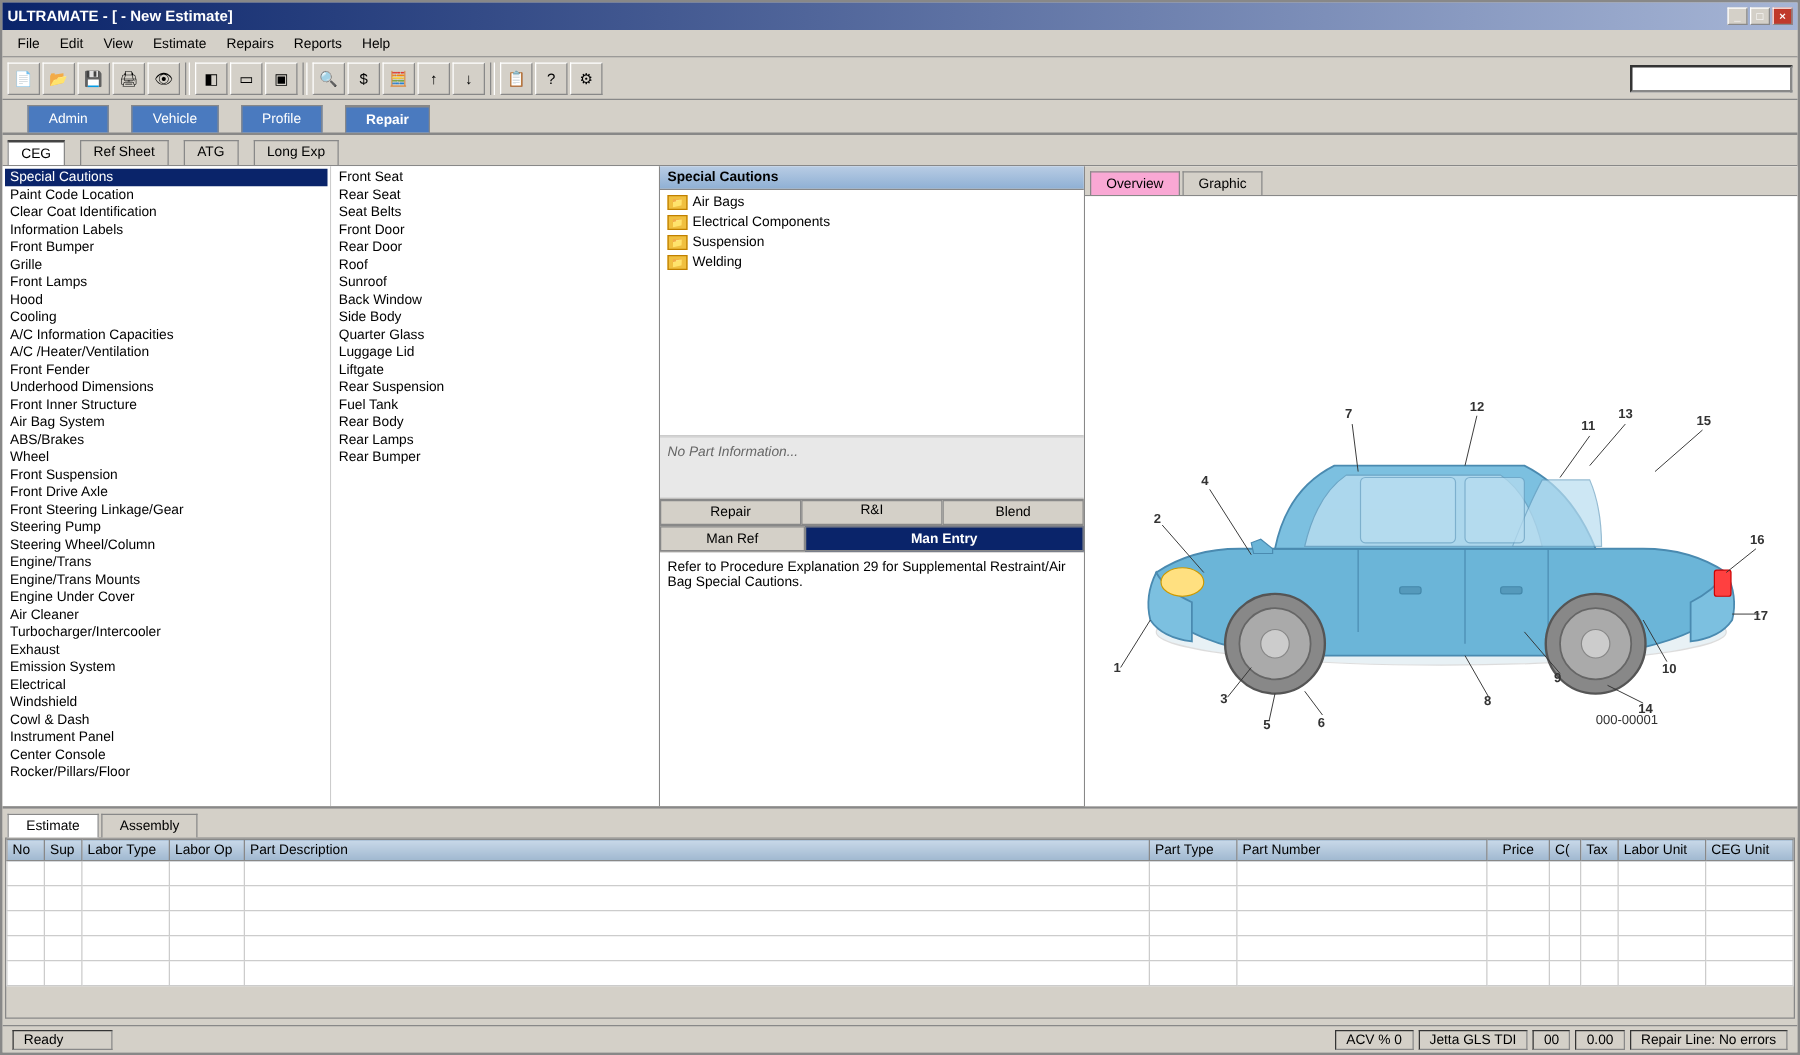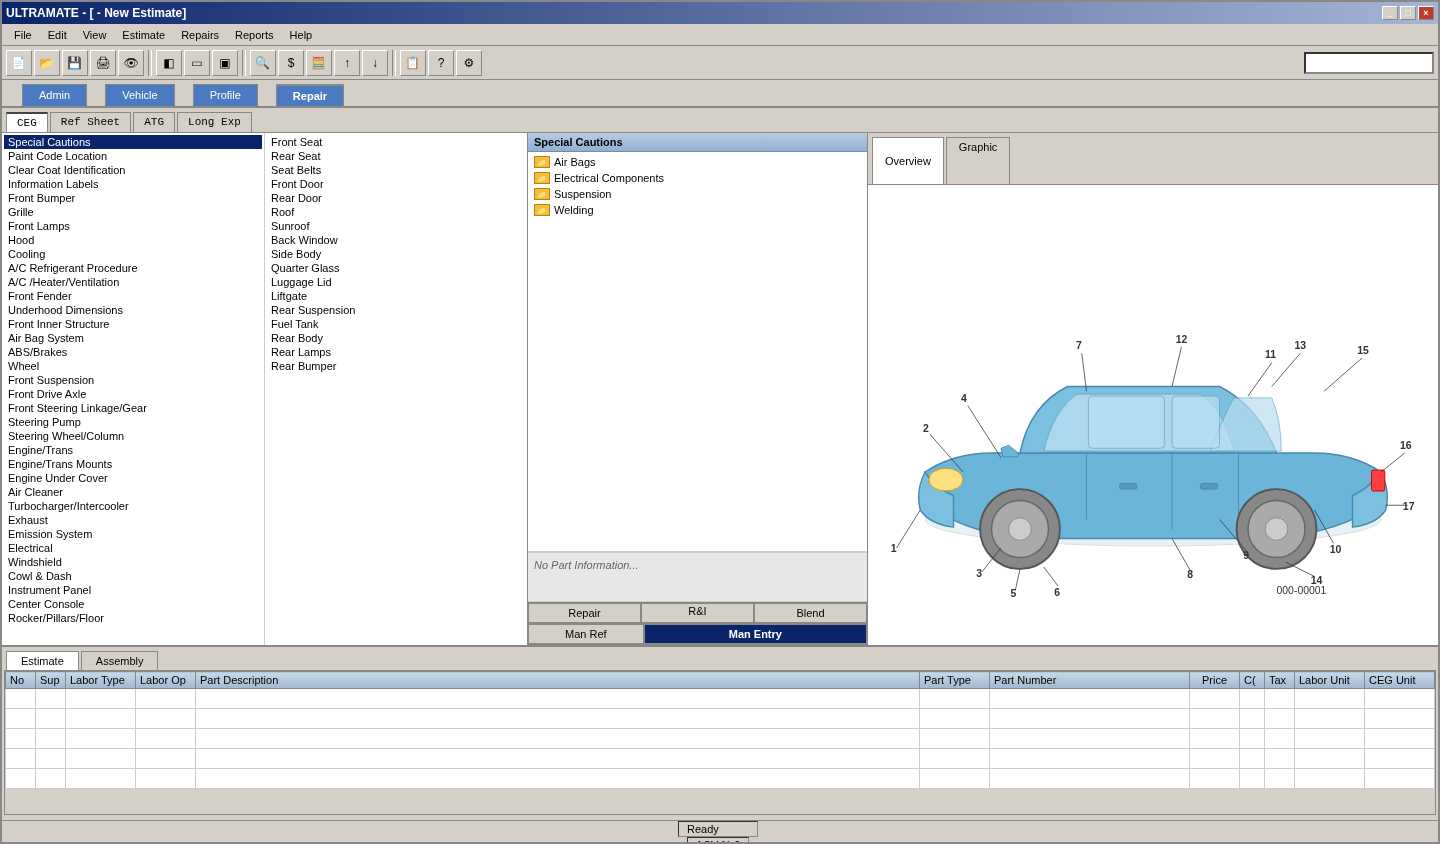--- a/index.html
+++ b/index.html
@@ -99,22 +99,21 @@
       background: #d4d0c8;
       border-bottom: 1px solid #888;
     }
     .sub-tab {
       padding: 3px 10px;
       background: #d4d0c8;
       border: 1px solid #888;
       border-bottom: none;
       cursor: pointer;
       font-size: 11px;
-      margin-right: 2px;
-      font-family: Liberation Mono, monospace;
+      margin-right: 12px;
     }
     .sub-tab.active {
       background: white;
       border-top: 2px solid #444;
     }
 
     
     #main-area {
       display: flex;
       flex: 1;
@@ -295,21 +294,20 @@
     
     #status-bar {
       height: 22px;
       background: #d4d0c8;
       border-top: 1px solid #888;
       display: flex;
       align-items: center;
       padding: 0 8px;
       font-size: 11px;
       gap: 20px;
-      flex-direction: column;
     }
     .status-section {
       padding: 1px 8px;
       border: 1px inset #888;
       background: #d4d0c8;
     }
 
     
     #app-window {
       width: 1440px;
@@ -402,21 +400,21 @@
         <div class="col-list" id="category-list" style="width:260px; border-right:1px solid #ccc; overflow-y:auto; font-size:11px; background:white;">
           <div class="cat-item selected">Special Cautions</div>
           <div class="cat-item">Paint Code Location</div>
           <div class="cat-item">Clear Coat Identification</div>
           <div class="cat-item">Information Labels</div>
           <div class="cat-item">Front Bumper</div>
           <div class="cat-item">Grille</div>
           <div class="cat-item">Front Lamps</div>
           <div class="cat-item">Hood</div>
           <div class="cat-item">Cooling</div>
-          <div class="cat-item">A/C Refrigerant Procedure</div>
+          <div class="cat-item">A/C Information Capacities</div>
           <div class="cat-item">A/C /Heater/Ventilation</div>
           <div class="cat-item">Front Fender</div>
           <div class="cat-item">Underhood Dimensions</div>
           <div class="cat-item">Front Inner Structure</div>
           <div class="cat-item">Air Bag System</div>
           <div class="cat-item">ABS/Brakes</div>
           <div class="cat-item">Wheel</div>
           <div class="cat-item">Front Suspension</div>
           <div class="cat-item">Front Drive Axle</div>
           <div class="cat-item">Front Steering Linkage/Gear</div>
@@ -488,26 +486,29 @@
         <div style="display:flex; background:#d4d0c8; border-top:1px solid #888; border-bottom:1px solid #888;">
           <div class="bottom-btn" style="text-align:center; padding:3px 8px; background:#d4d0c8; border:1px solid #888; flex:1; font-size:11px;">Repair</div>
           <div class="bottom-btn" style="text-align:center; padding:1px 8px; background:#d4d0c8; border:1px solid #888; flex:1; font-size:11px;">R&amp;I</div>
           <div class="bottom-btn" style="text-align:center; padding:3px 8px; background:#d4d0c8; border:1px solid #888; flex:1; font-size:11px;">Blend</div>
         </div>
         <div style="display:flex; background:#d4d0c8; border-bottom:1px solid #888;">
           <div class="man-btn" style="flex:1; text-align:center; padding:3px; font-size:11px; border:1px solid #888; background:#d4d0c8;">Man Ref</div>
           <div class="man-btn active-blue" style="flex:2; text-align:center; padding:3px; font-size:11px; border:1px solid #888; background:#0a246a; color:white; font-weight:bold;">Man Entry</div>
         </div>
 
+        <div style="padding:6px; font-size:11px; background:white; flex:1;">
+          <span>Refer to Procedure Explanation 29 for Supplemental Restraint/Air Bag Special Cautions.</span>
+        </div>
       </div>
 
       <div id="right-panel" style="flex:1; background:white; display:flex; flex-direction:column;">
 
         <div id="overview-tabs" style="display:flex; padding:4px 4px 0; background:#d4d0c8; border-bottom:1px solid #888;">
-          <div class="ov-tab active" style="padding:17px 12px; background:#ffffff; border:1px solid #888; border-bottom:none; margin-right:2px; font-size:11px;">Overview</div>
+          <div class="ov-tab active" style="padding:3px 12px; background:#f9a8d4; border:1px solid #888; border-bottom:none; margin-right:2px; font-size:11px;">Overview</div>
           <div class="ov-tab" style="padding:3px 12px; background:#d4d0c8; border:1px solid #888; border-bottom:none; margin-right:2px; font-size:11px;">Graphic</div>
         </div>
 
         <div id="graphic-area" style="flex:1; background:white; position:relative; overflow:hidden;">
           <div id="car-container" style="width:100%; height:100%; position:relative;">
 
             <svg viewBox="0 0 580 400" width="580" height="380" style="position:absolute; left:50%; top:50%; transform:translate(-50%,-50%);">
 
               <ellipse cx="290" cy="310" rx="240" ry="28" fill="#c8dde8" stroke="#aaa" stroke-width="1" opacity="0.4"></ellipse>
 

